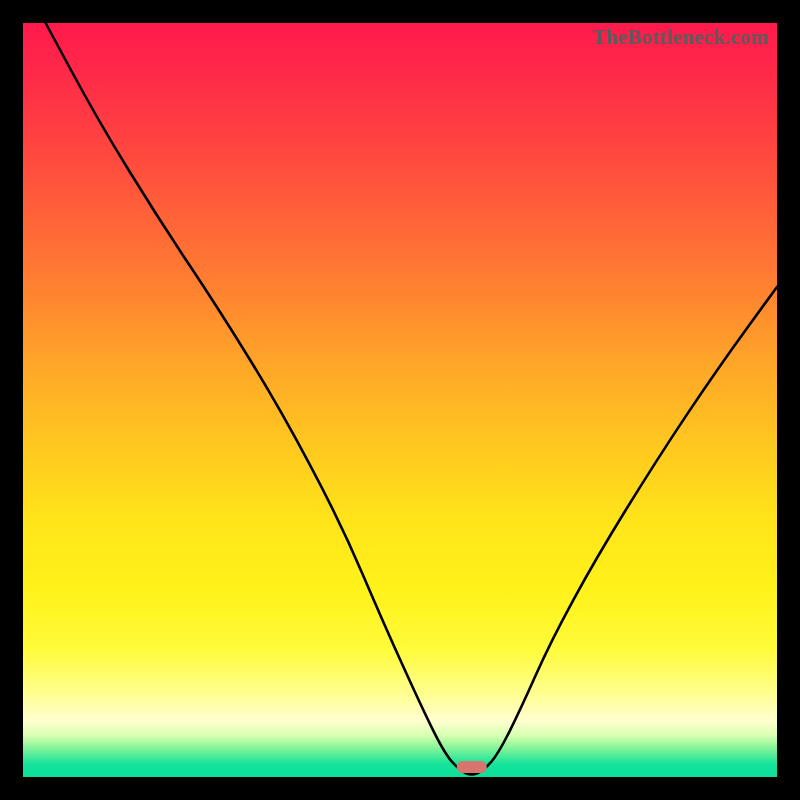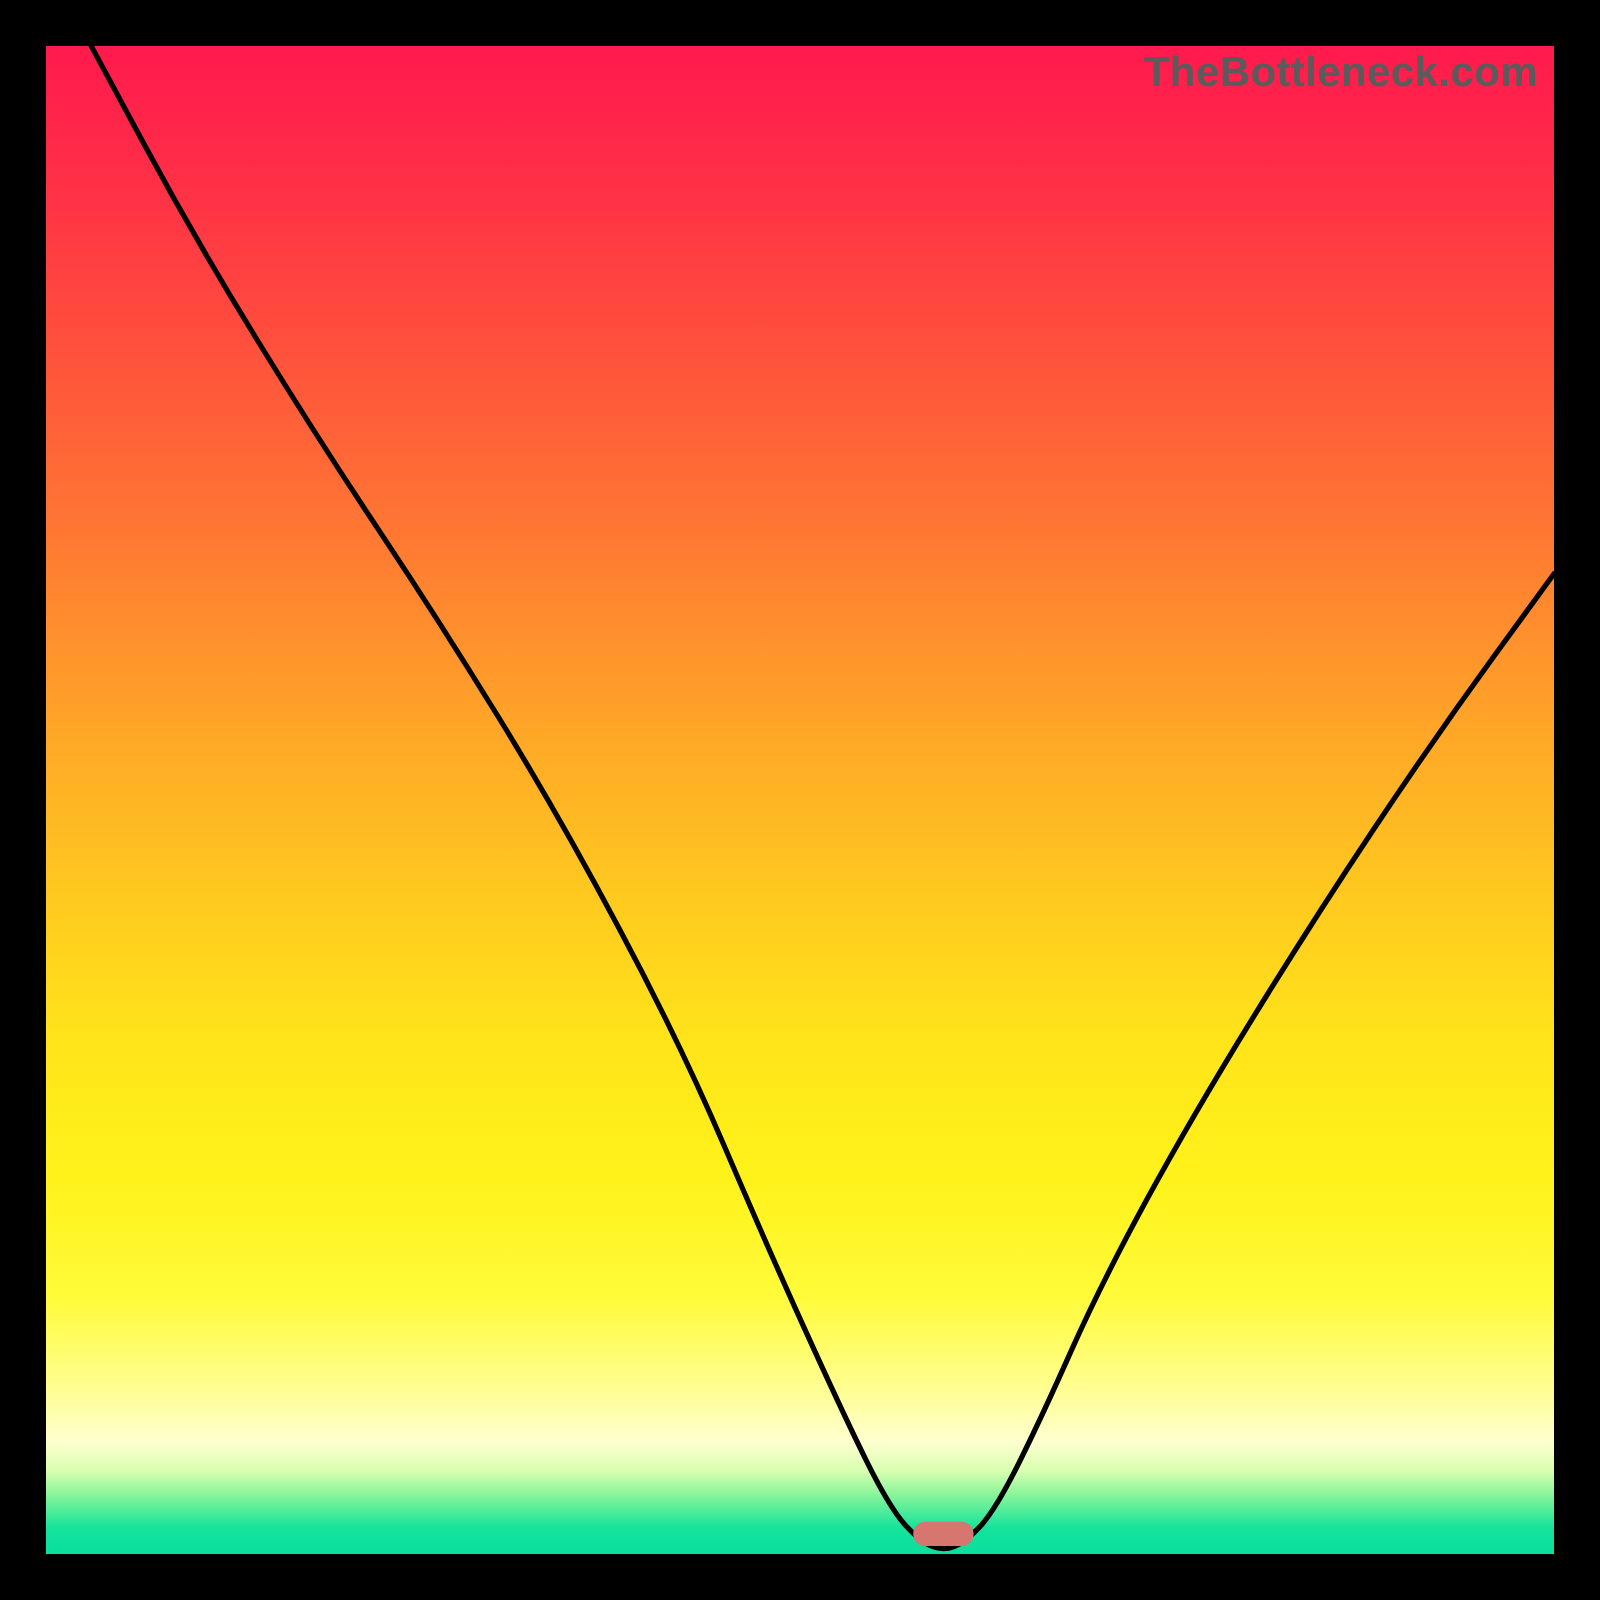--- a/index.html
+++ b/index.html
@@ -9,20 +9,21 @@
     height: 800px;
     background: #000;
     overflow: hidden;
     font-family: Arial, Helvetica, sans-serif;
   }
   .frame {
     position: relative;
     width: 800px;
     height: 732px;
     background: #000;
+    font-family: Liberation Serif, serif;
   }
   .plot-area {
     position: absolute;
     left: 23px;
     top: 23px;
     width: 754px;
     height: 754px;
     
     background: linear-gradient(
       to bottom,

